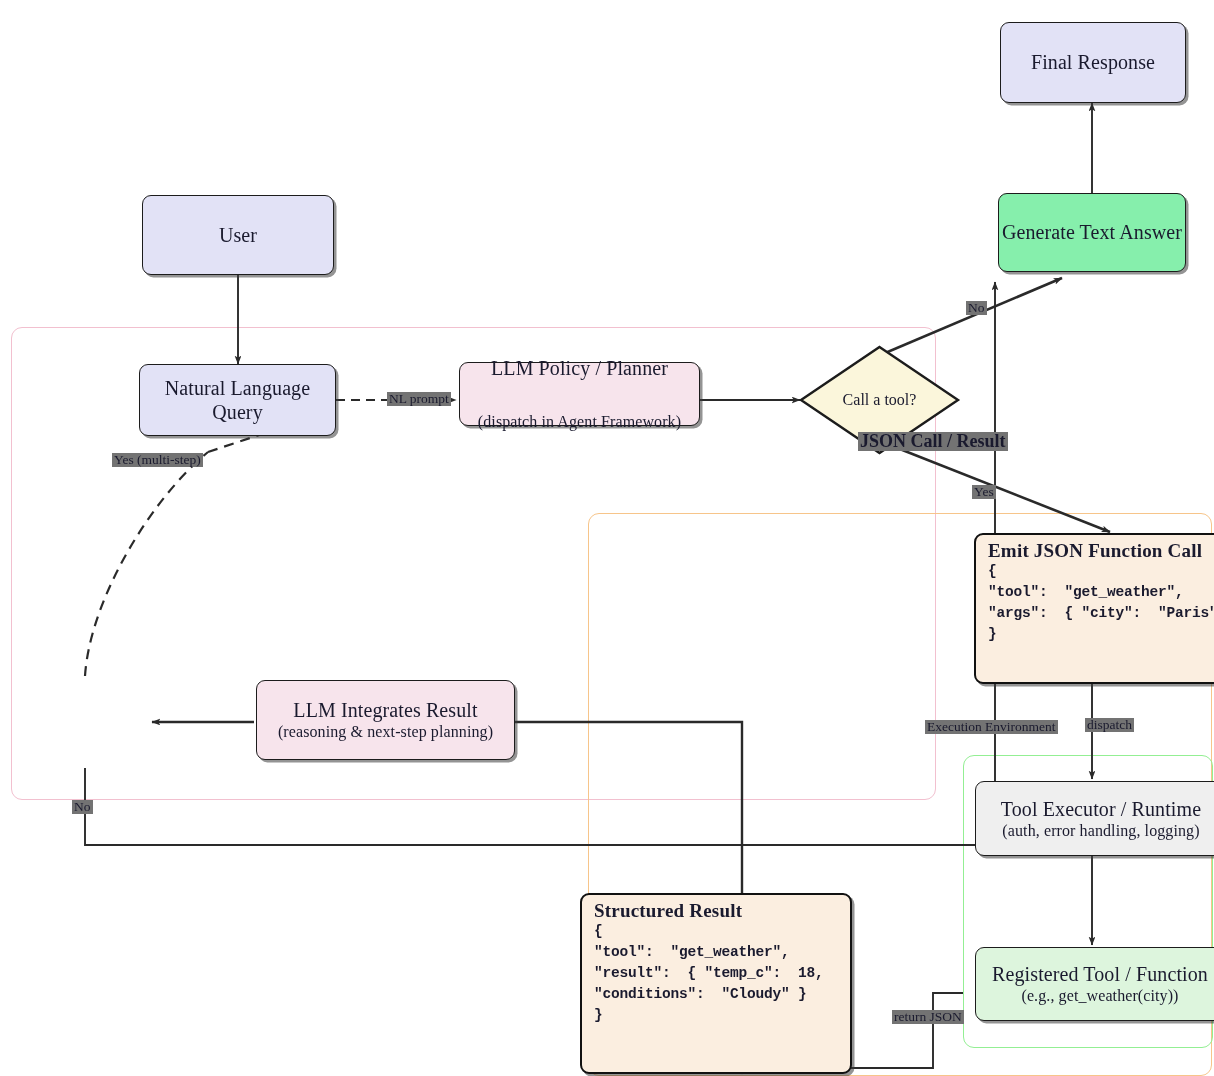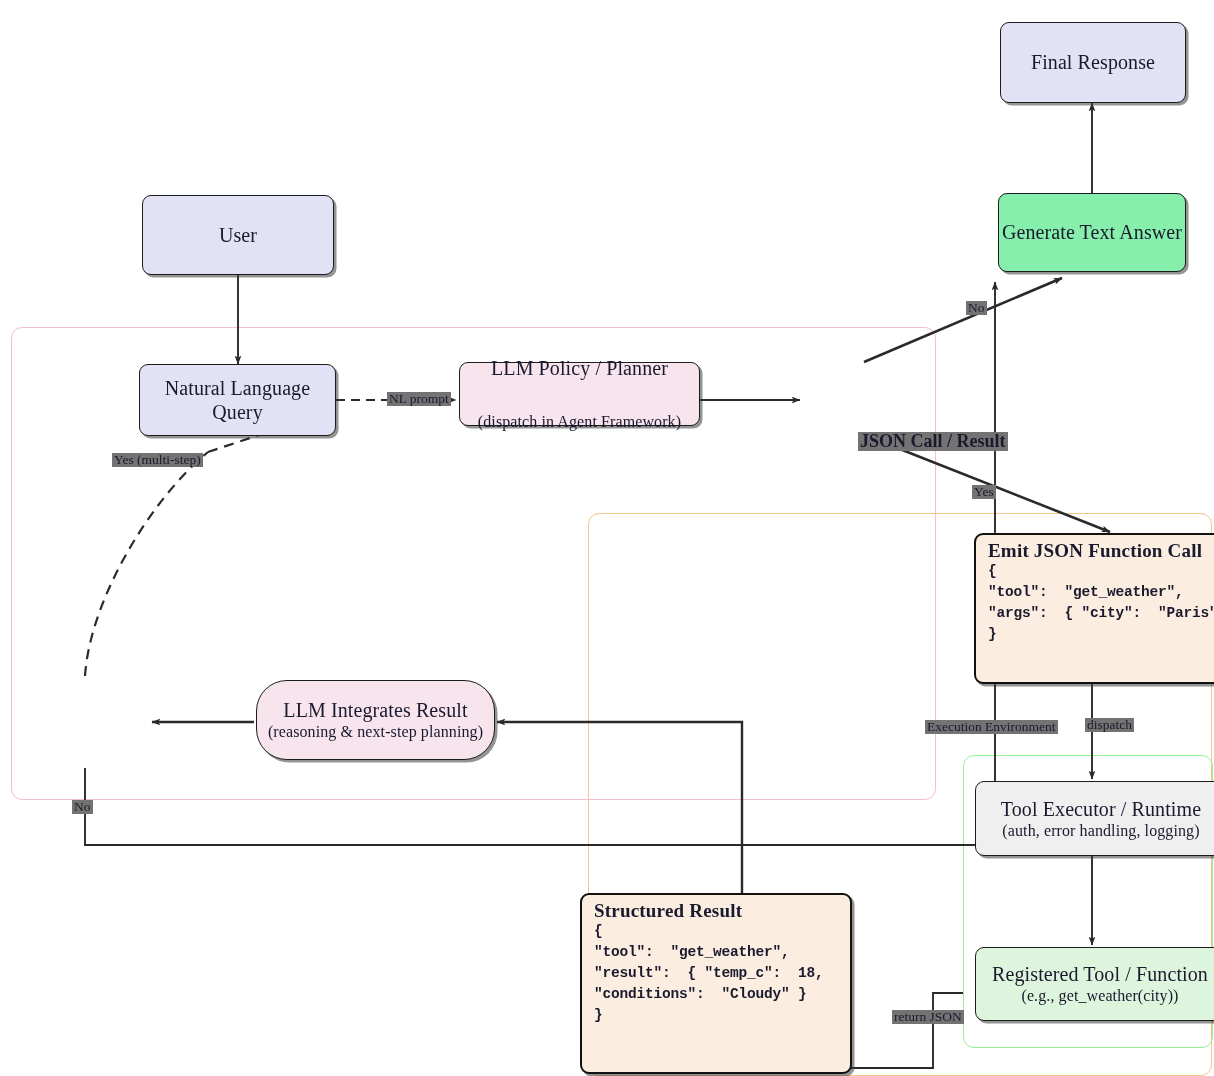--- a/index.html
+++ b/index.html
@@ -165,35 +165,41 @@
 
   <div class="node n-lav" style="left:142px;top:195px;width:192px;height:80px;">
     <span class="l1">User</span>
   </div>
 
   <div class="node n-pink" style="left:459px;top:362px;width:241px;height:64px;gap:32px;">
     <span class="l1">LLM Policy / Planner</span>
     <span class="l2">(dispatch in Agent Framework)</span>
   </div>
 
-  <div class="node n-pink" style="left:256px;top:680px;width:239px;height:80px;border-radius:31px;">
+  <div class="node n-pink" style="left:256px;top:680px;width:259px;height:80px;">
     <span class="l1">LLM Integrates Result</span>
     <span class="l2">(reasoning &amp; next-step planning)</span>
   </div>
 
   <div class="node n-grey" style="left:975px;top:781px;width:252px;height:75px;">
     <span class="l1">Tool Executor / Runtime</span>
     <span class="l2">(auth, error handling, logging)</span>
   </div>
 
   <div class="node n-green" style="left:975px;top:947px;width:250px;height:74px;">
     <span class="l1">Registered Tool / Function</span>
     <span class="l2">(e.g., get_weather(city))</span>
   </div>
 
+  <div class="diamond" style="left:798px;top:344px;width:163px;height:112px;">
+    <svg width="163" height="112" viewBox="0 0 163 112">
+      <polygon points="81.5,3 160,56 81.5,109 3,56" fill="#fbf6db" stroke="#1c1c1c" stroke-width="2.4"></polygon>
+    </svg>
+    <div class="dlabel">Call a tool?</div>
+  </div>
 
 
   <div class="codenode" style="left:974px;top:533px;width:258px;height:151px;">
     <div class="chead">Emit JSON Function Call</div>
     <div class="cline">{</div>
     <div class="cline">"tool":  "get_weather",</div>
     <div class="cline">"args":  { "city":  "Paris" }</div>
     <div class="cline">}</div>
   </div>
 

